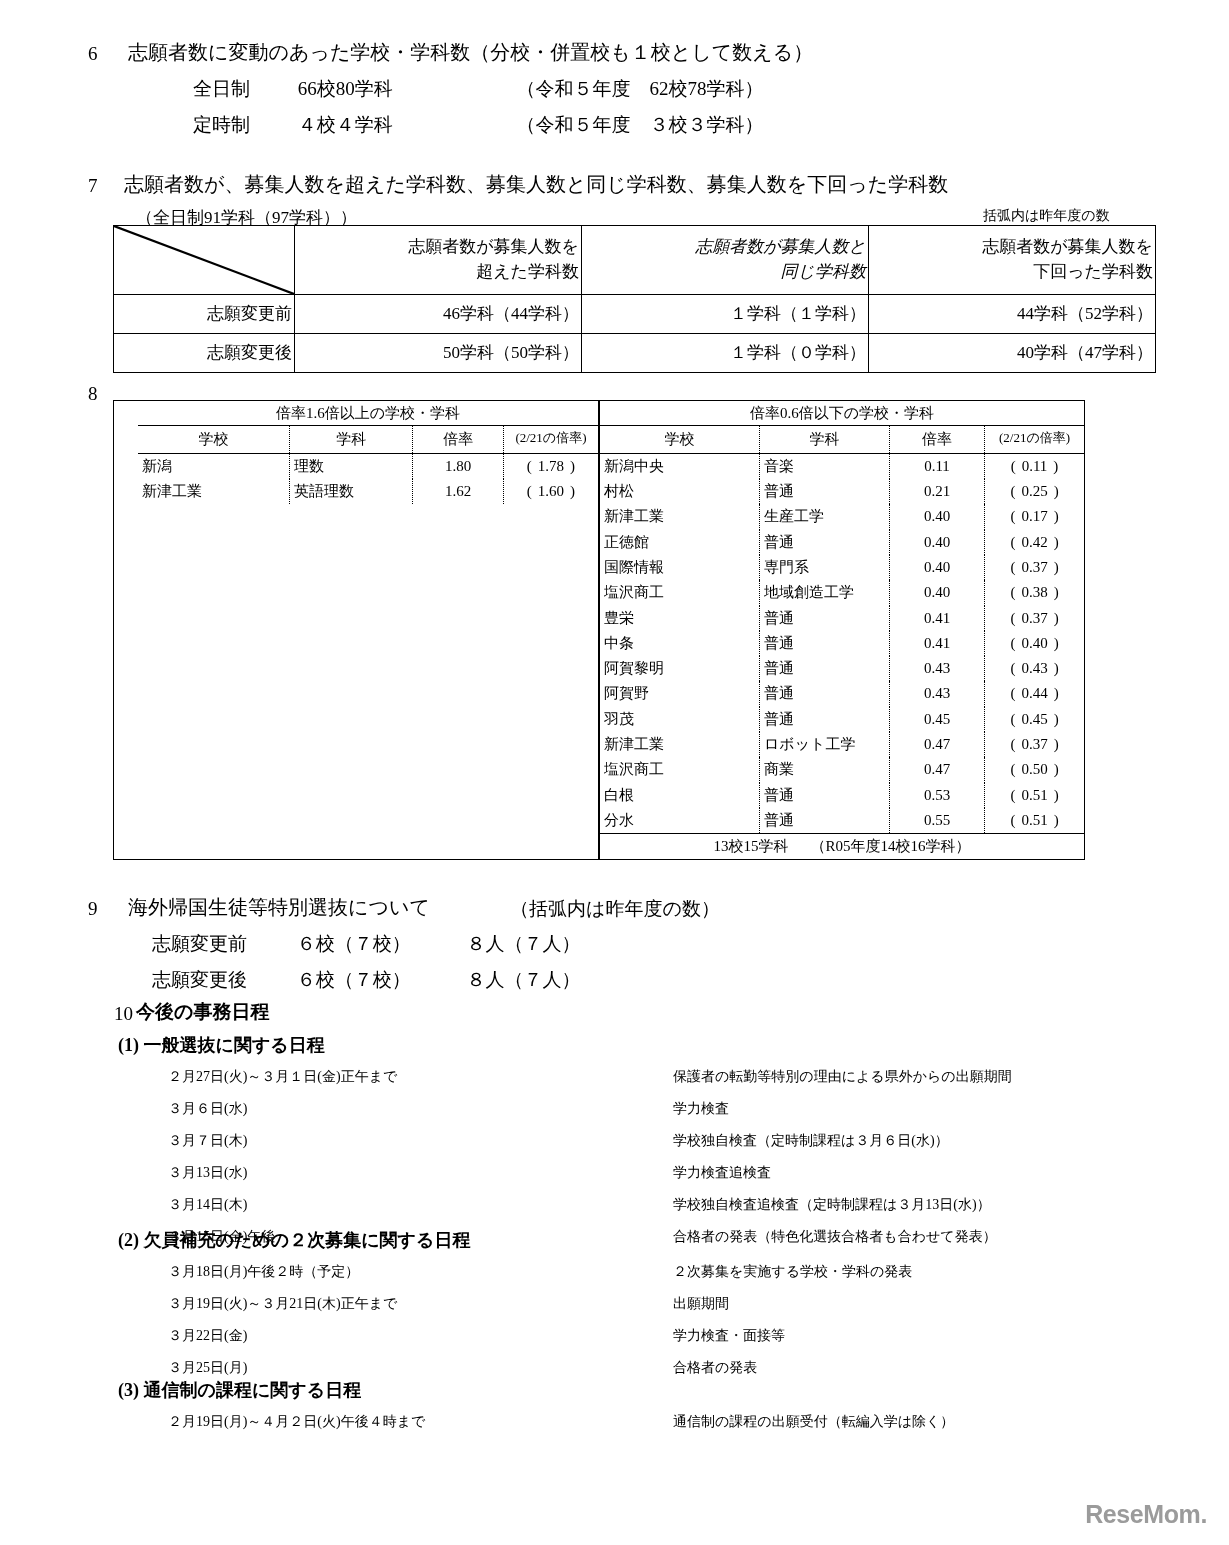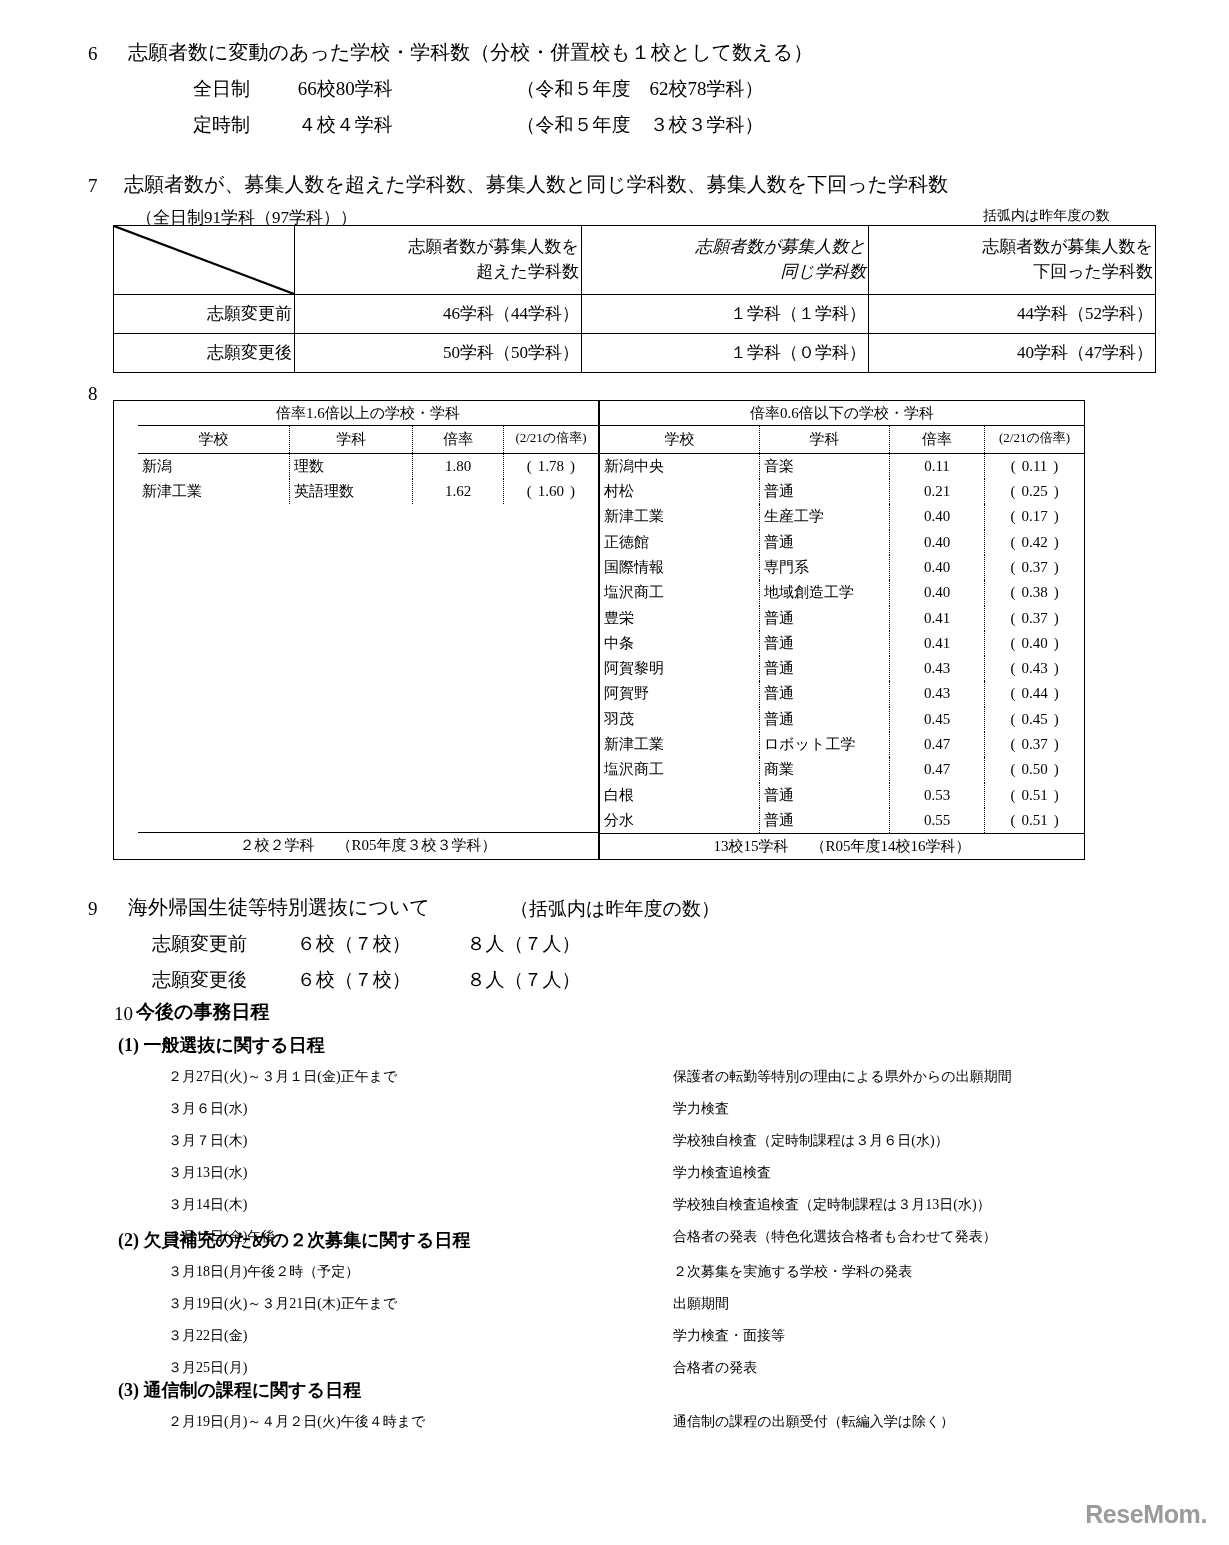--- a/index.html
+++ b/index.html
@@ -243,23 +243,20 @@
             <div class="cell col-rate">1.80</div>
             <div class="cell col-prev"><span class="paren-l">(</span><span>1.78</span><span class="paren-r">)</span></div>
           </div>
           <div class="data-row">
             <div class="cell col-school">新津工業</div>
             <div class="cell col-dept">英語理数</div>
             <div class="cell col-rate">1.62</div>
             <div class="cell col-prev"><span class="paren-l">(</span><span>1.60</span><span class="paren-r">)</span></div>
           </div>
         </div>
-      <div class="foot-row">
-        <span>２校２学科</span><span class="gap"></span><span>（R05年度３校３学科）</span>
-      </div>
     </div>
 
     <div class="half right">
       <div class="half-title">倍率0.6倍以下の学校・学科</div>
       <div class="hdr-row">
         <div class="cell col-school">学校</div>
         <div class="cell col-dept">学科</div>
         <div class="cell col-rate">倍率</div>
         <div class="cell col-prev">(2/21の倍率)</div>
       </div>

